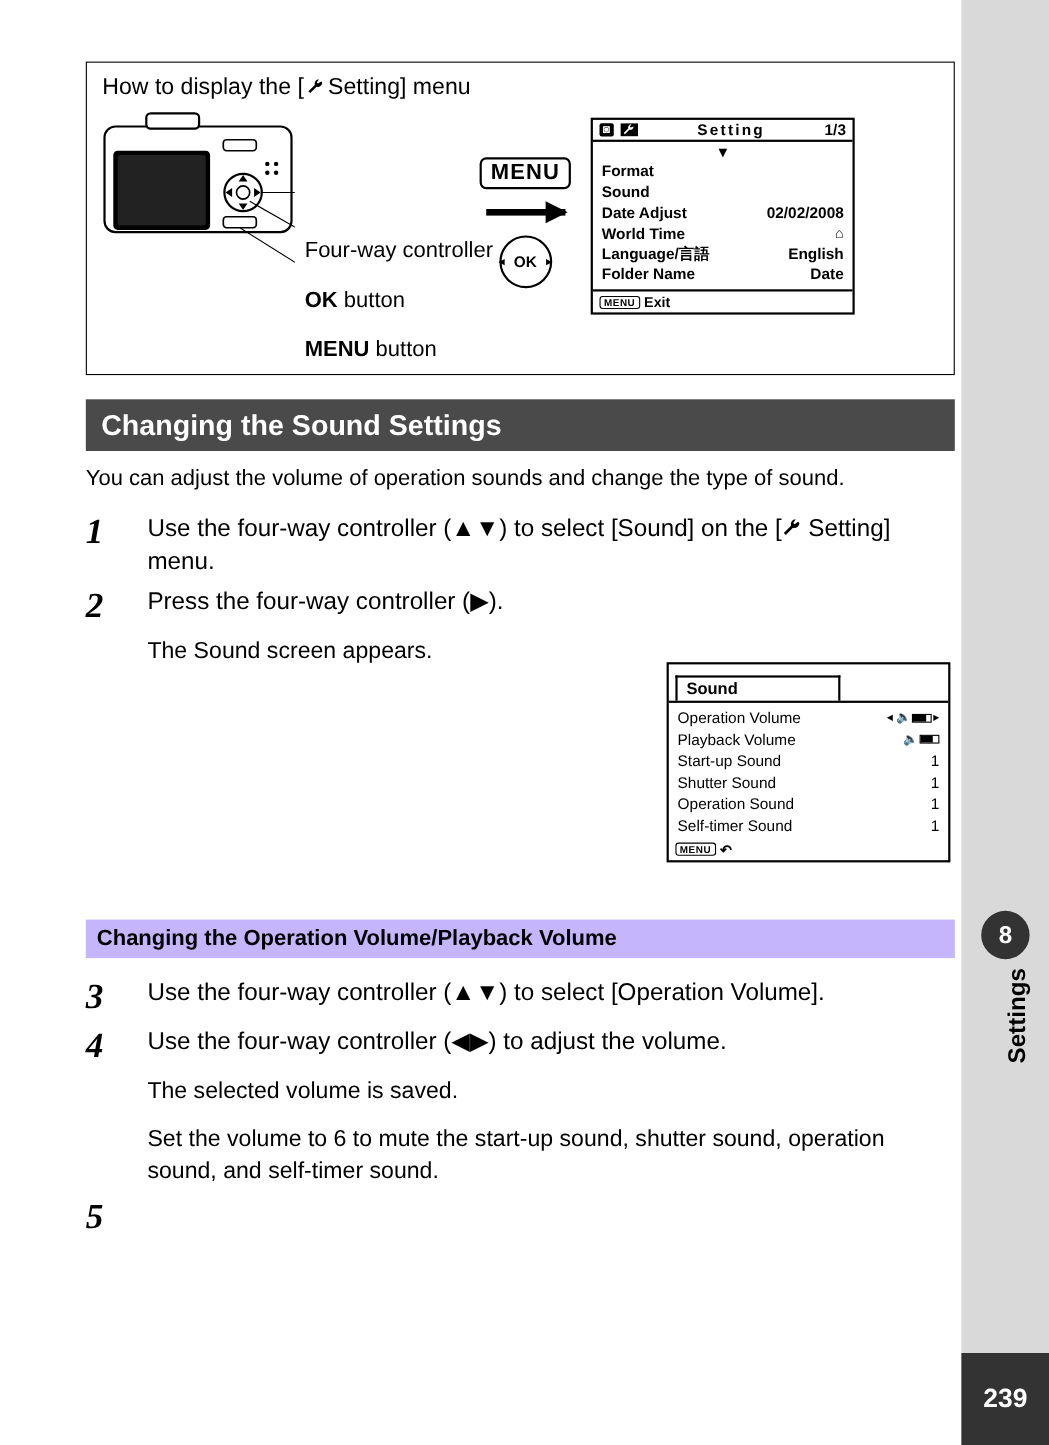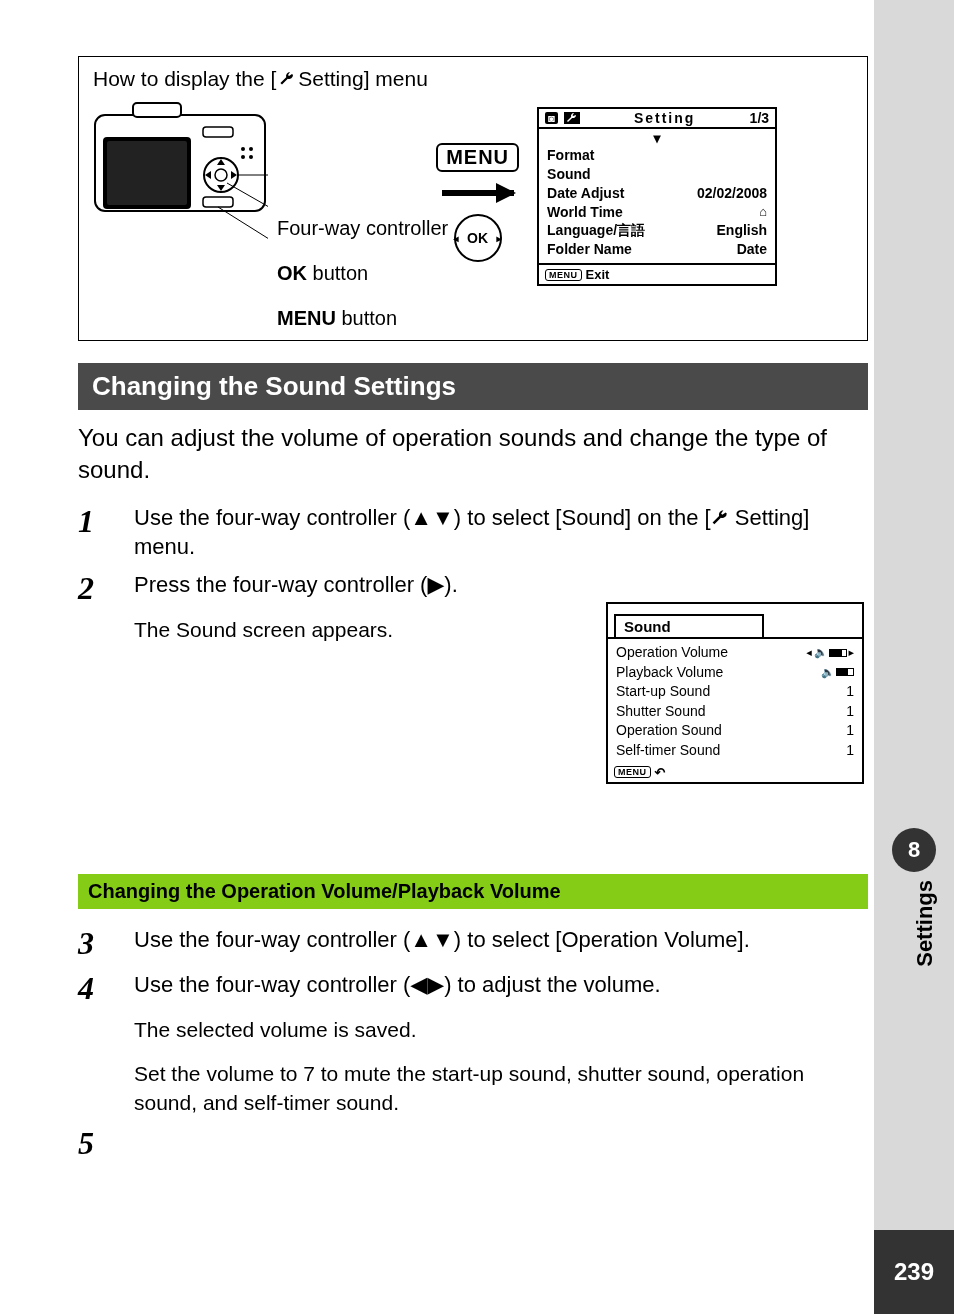--- a/index.html
+++ b/index.html
@@ -23,32 +23,32 @@
   .ok-round::before{content:"◂";position:absolute;left:-2px;font-size:10px;}
   .ok-round::after{content:"▸";position:absolute;right:-2px;font-size:10px;}
   .lcd{width:240px;border:2px solid #000;margin-left:10px;margin-top:10px;}
   .lcd-head{border-bottom:2px solid #000;padding:1px 6px;font-size:14px;font-weight:bold;display:flex;gap:6px;align-items:center;}
   .lcd-head .spacer{flex:1;text-align:center;letter-spacing:2px;}
   .lcd-body{padding:4px 8px;font-size:14px;font-weight:bold;line-height:1.35;}
   .lcd-row{display:flex;justify-content:space-between;}
   .lcd-foot{border-top:2px solid #000;padding:2px 6px;font-size:13px;font-weight:bold;display:flex;align-items:center;gap:4px;}
   .mini-menu{border:1px solid #000;border-radius:3px;font-size:9px;padding:0 3px;font-weight:bold;letter-spacing:0.5px;}
   .hbar{background:#4a4a4a;color:#fff;font-weight:bold;font-size:26px;padding:8px 14px;margin-top:22px;}
-  .intro{font-size:24px;margin-top:12px;line-height:1.35;}
+  .intro{font-size:20px;margin-top:12px;line-height:1.35;}
   .step{display:flex;margin-top:16px;gap:22px;}
   .step-num{font-size:32px;font-weight:bold;font-style:italic;font-family:"Times New Roman",serif;width:34px;flex-shrink:0;}
   .step-bold{font-size:22px;font-weight:normal;line-height:1.35;}
   .step-body{font-size:21px;line-height:1.35;margin-top:16px;}
   .sound-lcd{position:absolute;right:4px;top:546px;width:258px;border:2px solid #000;}
   .sound-head{border:2px solid #000;border-bottom:none;margin:-2px -2px 0 -2px;border-radius:0 0 0 0;padding:2px 8px;font-weight:bold;font-size:15px;width:150px;background:#fff;margin-left:6px;margin-top:4px;}
   .sound-wrap{padding:6px 0 0 0;}
   .sound-body{border-top:2px solid #000;padding:4px 8px 2px 8px;font-size:14px;font-weight:normal;line-height:1.4;}
   .sound-row{display:flex;justify-content:space-between;align-items:center;}
   .sound-foot{padding:2px 6px;font-size:13px;font-weight:bold;display:flex;align-items:center;gap:4px;}
-  .hbar2{background:#84cc16;font-weight:bold;font-size:20px;padding:6px 10px;margin-top:230px;}
+  .hbar2{background:#c4b5fd;font-weight:bold;font-size:20px;padding:6px 10px;margin-top:230px;}
   svg{display:block;}
   .vol-ico{display:inline-flex;align-items:center;gap:1px;font-size:11px;}
   .vol-bar{display:inline-block;height:8px;border:1px solid #000;}
   .vol-bar.f{width:18px;background:#fff;position:relative;}
   .vol-bar.f::after{content:"";position:absolute;left:0;top:0;bottom:0;width:70%;background:#000;}
   .camsvg{width:175px;height:160px;}
 </style>
 </head>
 <body>
 
@@ -222,21 +222,21 @@
       <div>
           <div class="step-bold">Use the four-way controller (▲▼) to select [Operation Volume].</div>
         </div>
     </div>
 
     <div class="step" style="margin-top:8px;">
       <div class="step-num">4</div>
       <div>
         <div class="step-bold">Use the four-way controller (◀▶) to adjust the volume.</div>
         <div class="step-body">The selected volume is saved.</div>
-        <div class="step-body">Set the volume to 7 to mute the start-up sound, shutter sound, operation sound, and self-timer sound.</div>
+        <div class="step-body">Set the volume to 6 to mute the start-up sound, shutter sound, operation sound, and self-timer sound.</div>
       </div>
     </div>
 
     <div class="step" style="margin-top:8px;">
       <div class="step-num">5</div>
     </div>
 
   </div>
 </div>
 

